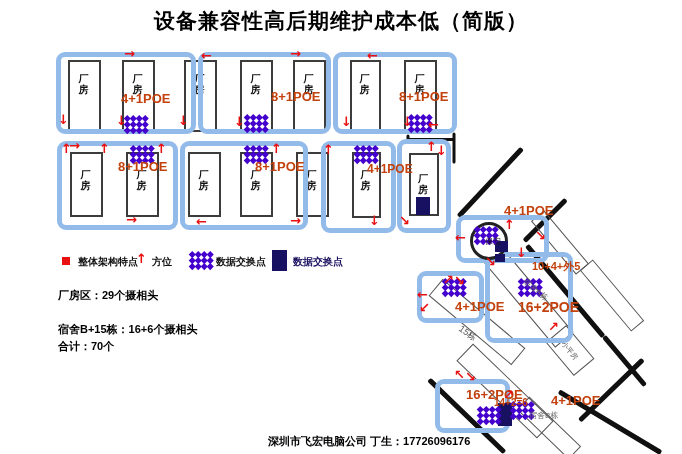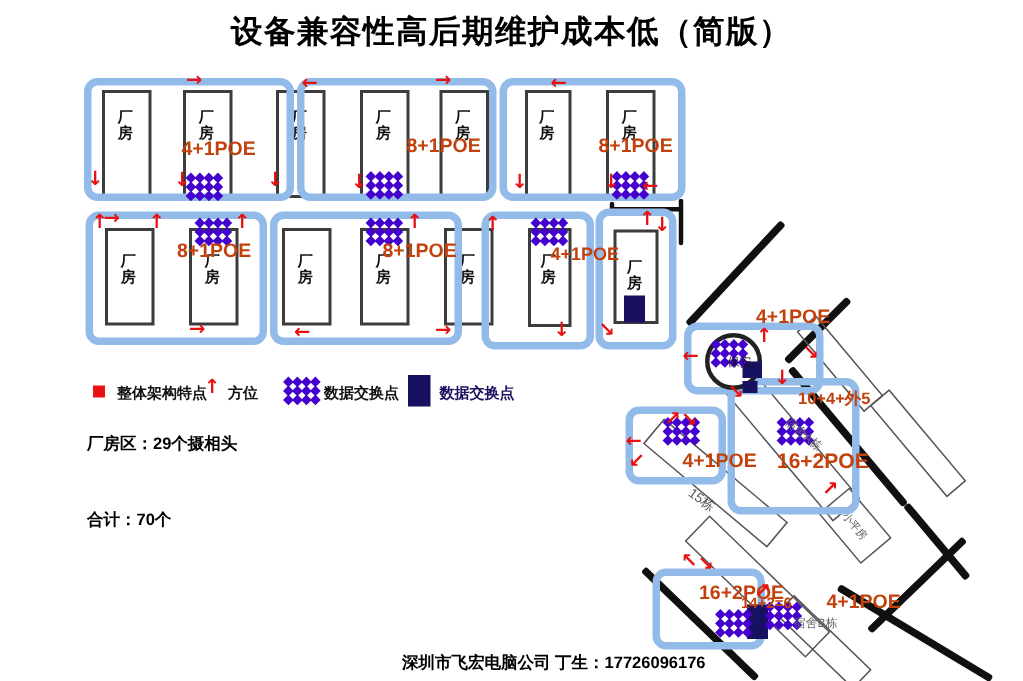--- a/index.html
+++ b/index.html
@@ -161,20 +161,21 @@
       <i></i>
       <i></i>
       <i></i>
       <i></i>
     </div>
   <span class="ltxt" style="left:216px;top:255px;">数据交换点</span>
   <div class="navy" style="left:272px;top:250px;width:15px;height:21px;"></div>
   <span class="ltxt" style="left:293px;top:255px;color:#1a1060;">数据交换点</span>
 
   <div class="sum" style="top:288px;">厂房区：29个摄相头</div>
+  <div class="sum" style="top:322px;">宿舍B+15栋：16+6个摄相头</div>
   <div class="sum" style="top:339px;">合计：70个</div>
 
 
   <div id="footer">深圳市飞宏电脑公司 丁生：17726096176</div>
 
   <div id="arrow-layer">
       <span class="arrow" style="left: 124px; top: 47px;">→</span>
       <span class="arrow" style="left: 58px; top: 113px;">↓</span>
       <span class="arrow" style="left: 116px; top: 114px;">↓</span>
       <span class="arrow" style="left: 178px; top: 114px;">↓</span>

